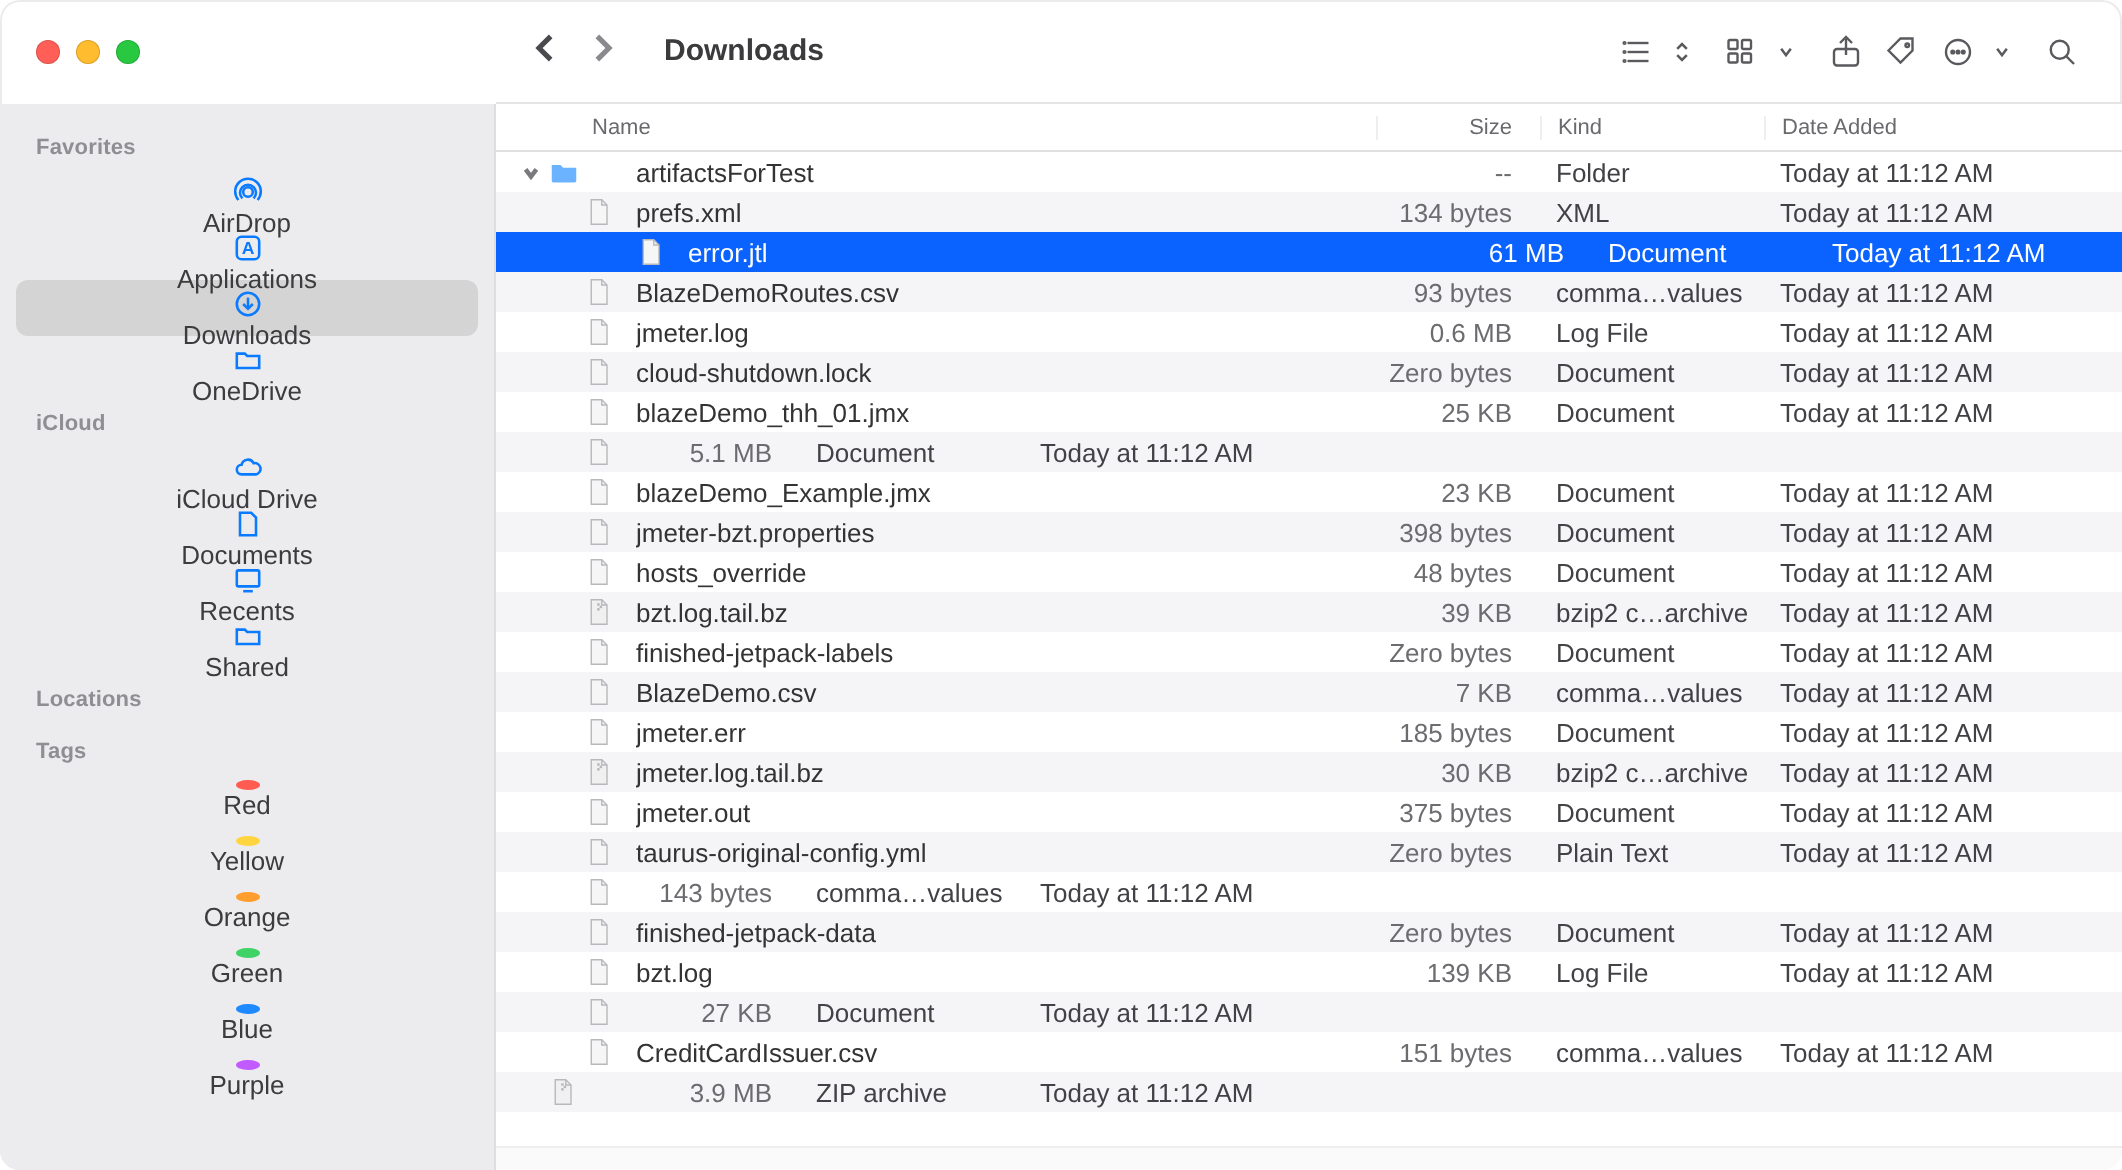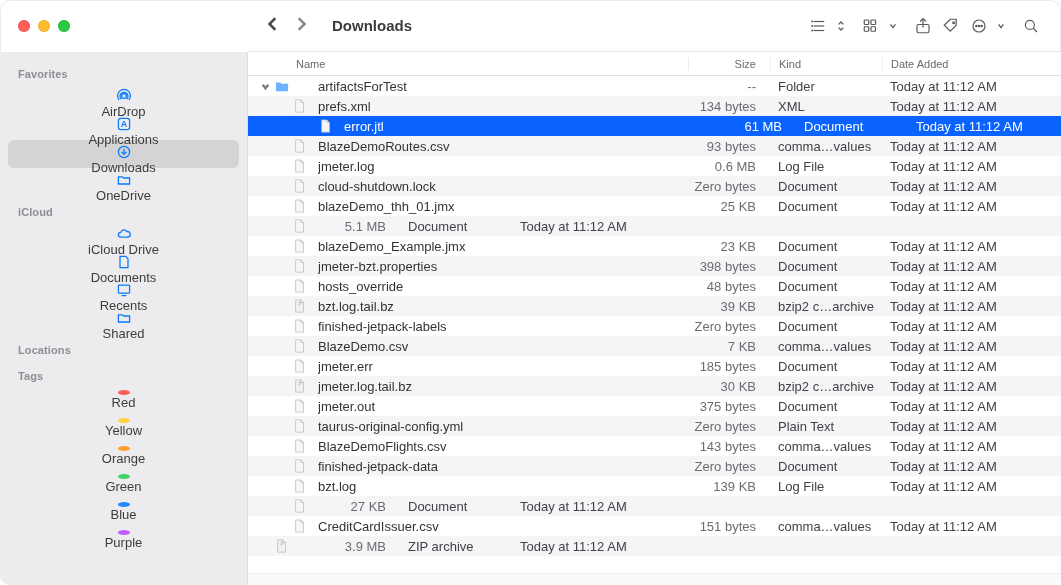--- a/index.html
+++ b/index.html
@@ -582,21 +582,20 @@
     <span class="lead">
       <span class="indent" style="width:18px"></span>
       <span class="toggle"></span>
       <span class="ficon">
                 <svg viewBox="0 0 16 16">
                   <use href="#i-doc"></use>
                 </svg>
               </span>
     </span>
     <span class="namecell">
-      <span class="fname">BlazeDemoFlights.csv</span>
       <span class="fsize">143 bytes</span>
       <span class="fkind">comma…values</span>
       <span class="fdate">Today at 11:12 AM</span>
     </span>
           </div>
           <div class="row alt">
     <span class="lead">
       <span class="indent" style="width:18px"></span>
       <span class="toggle"></span>
       <span class="ficon">

